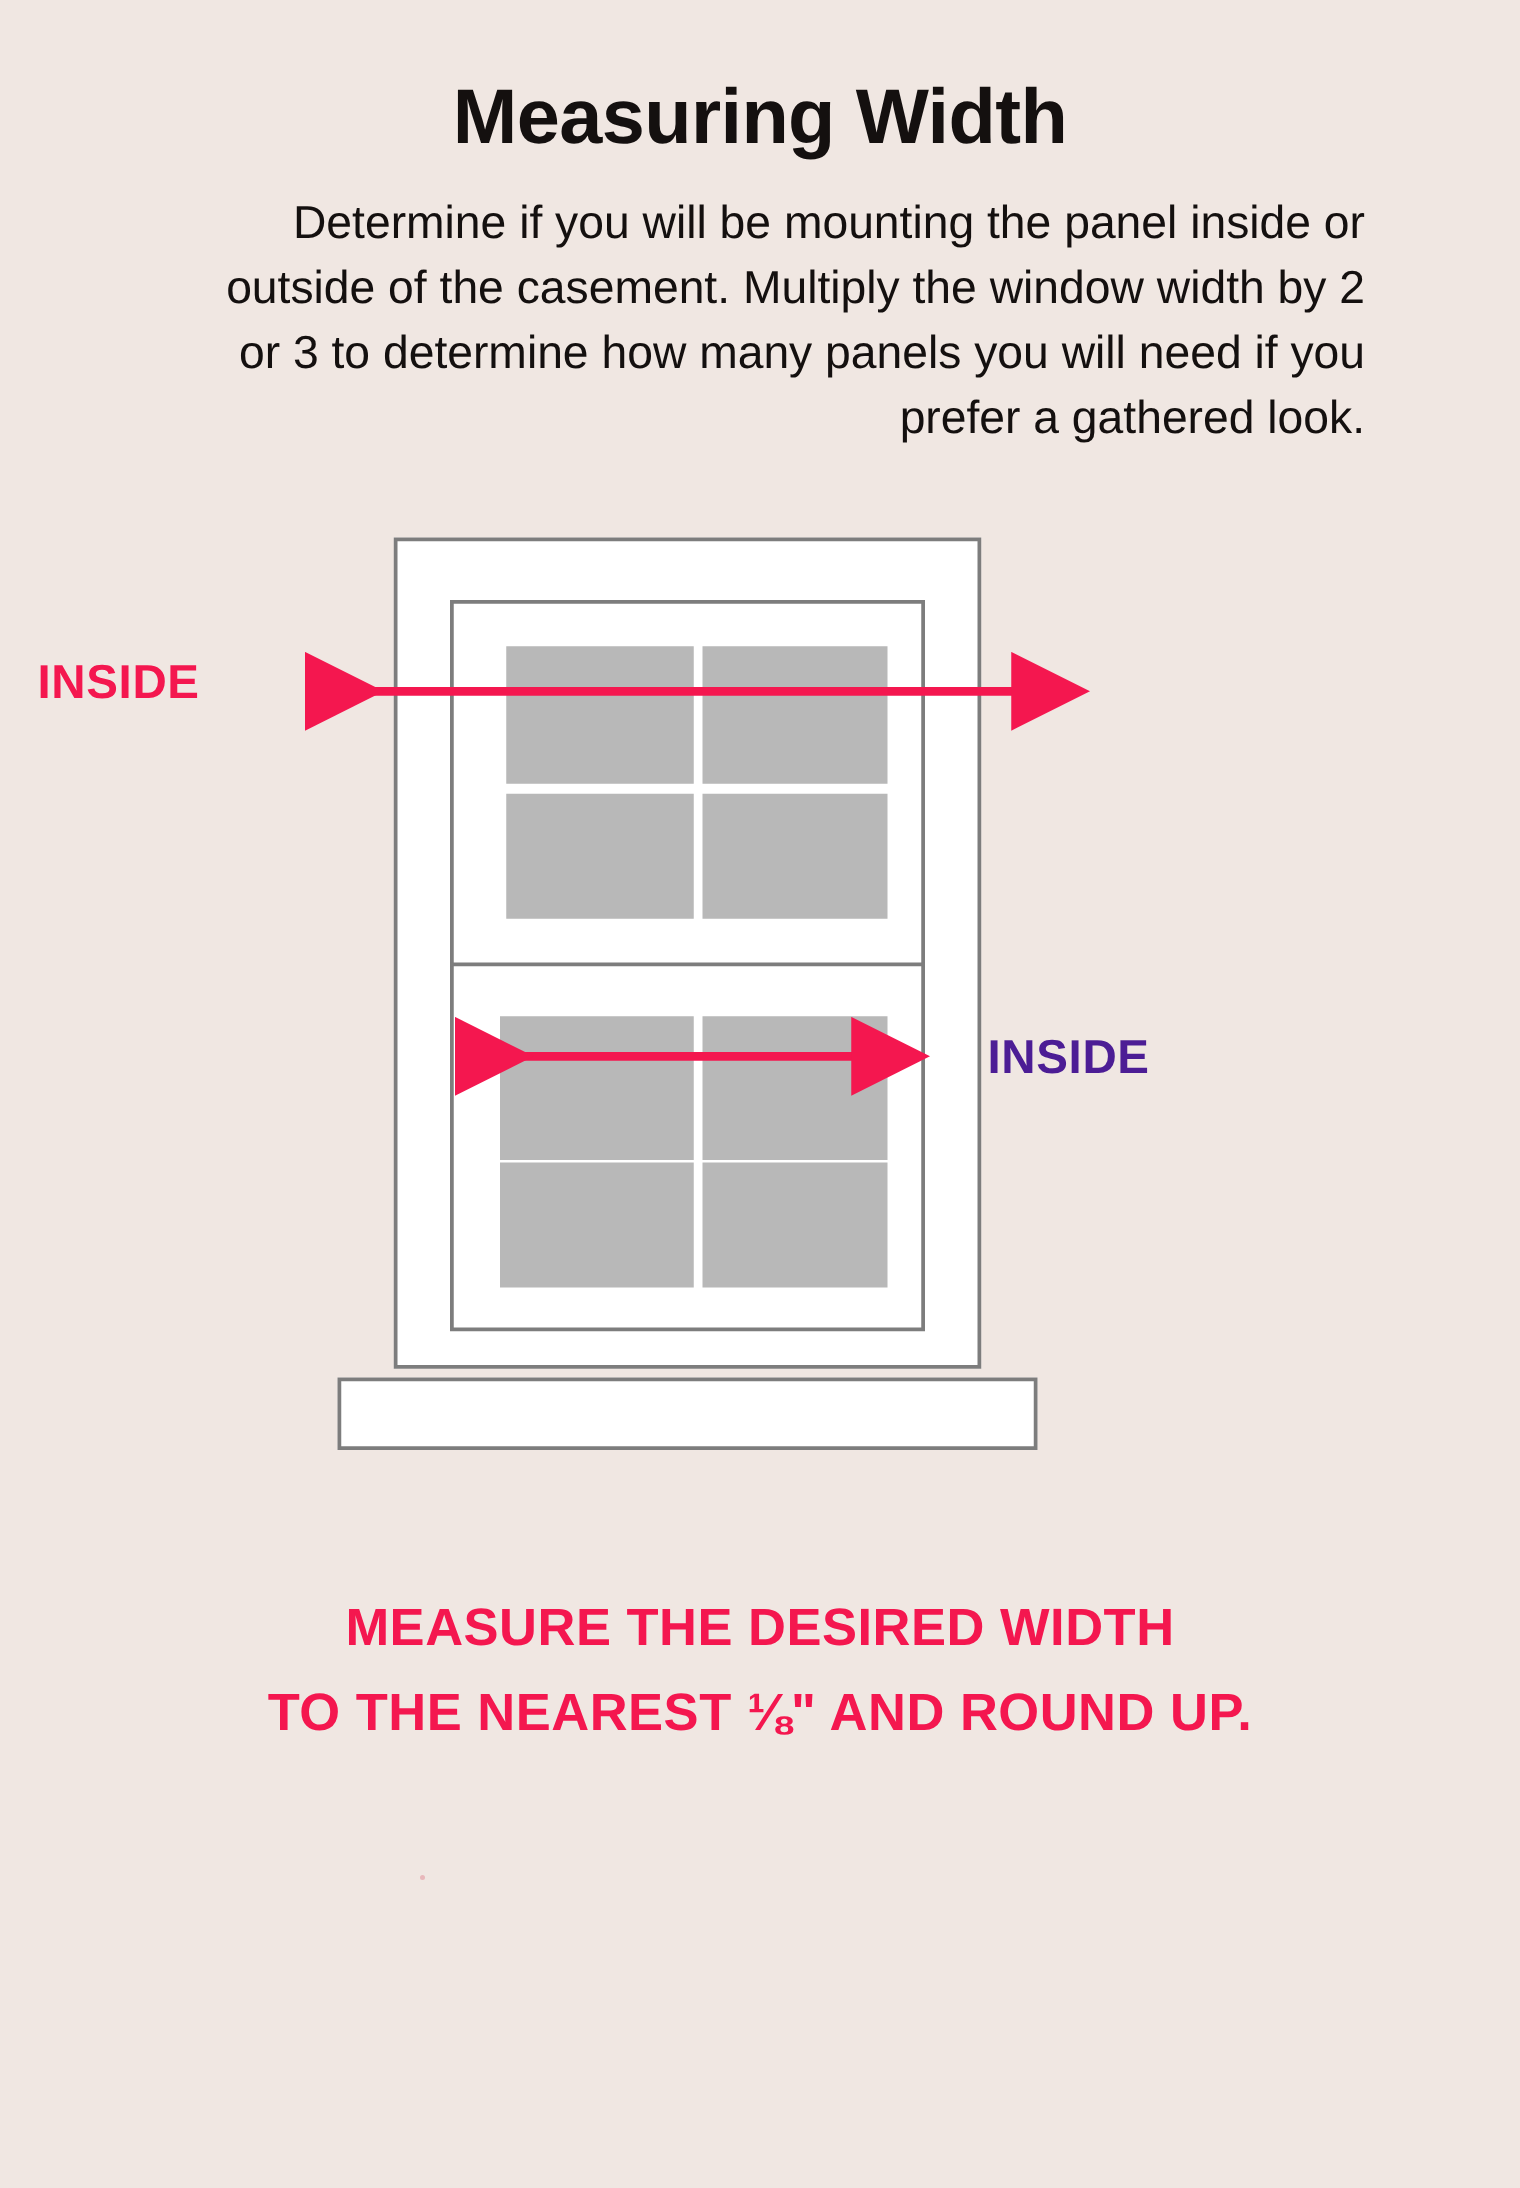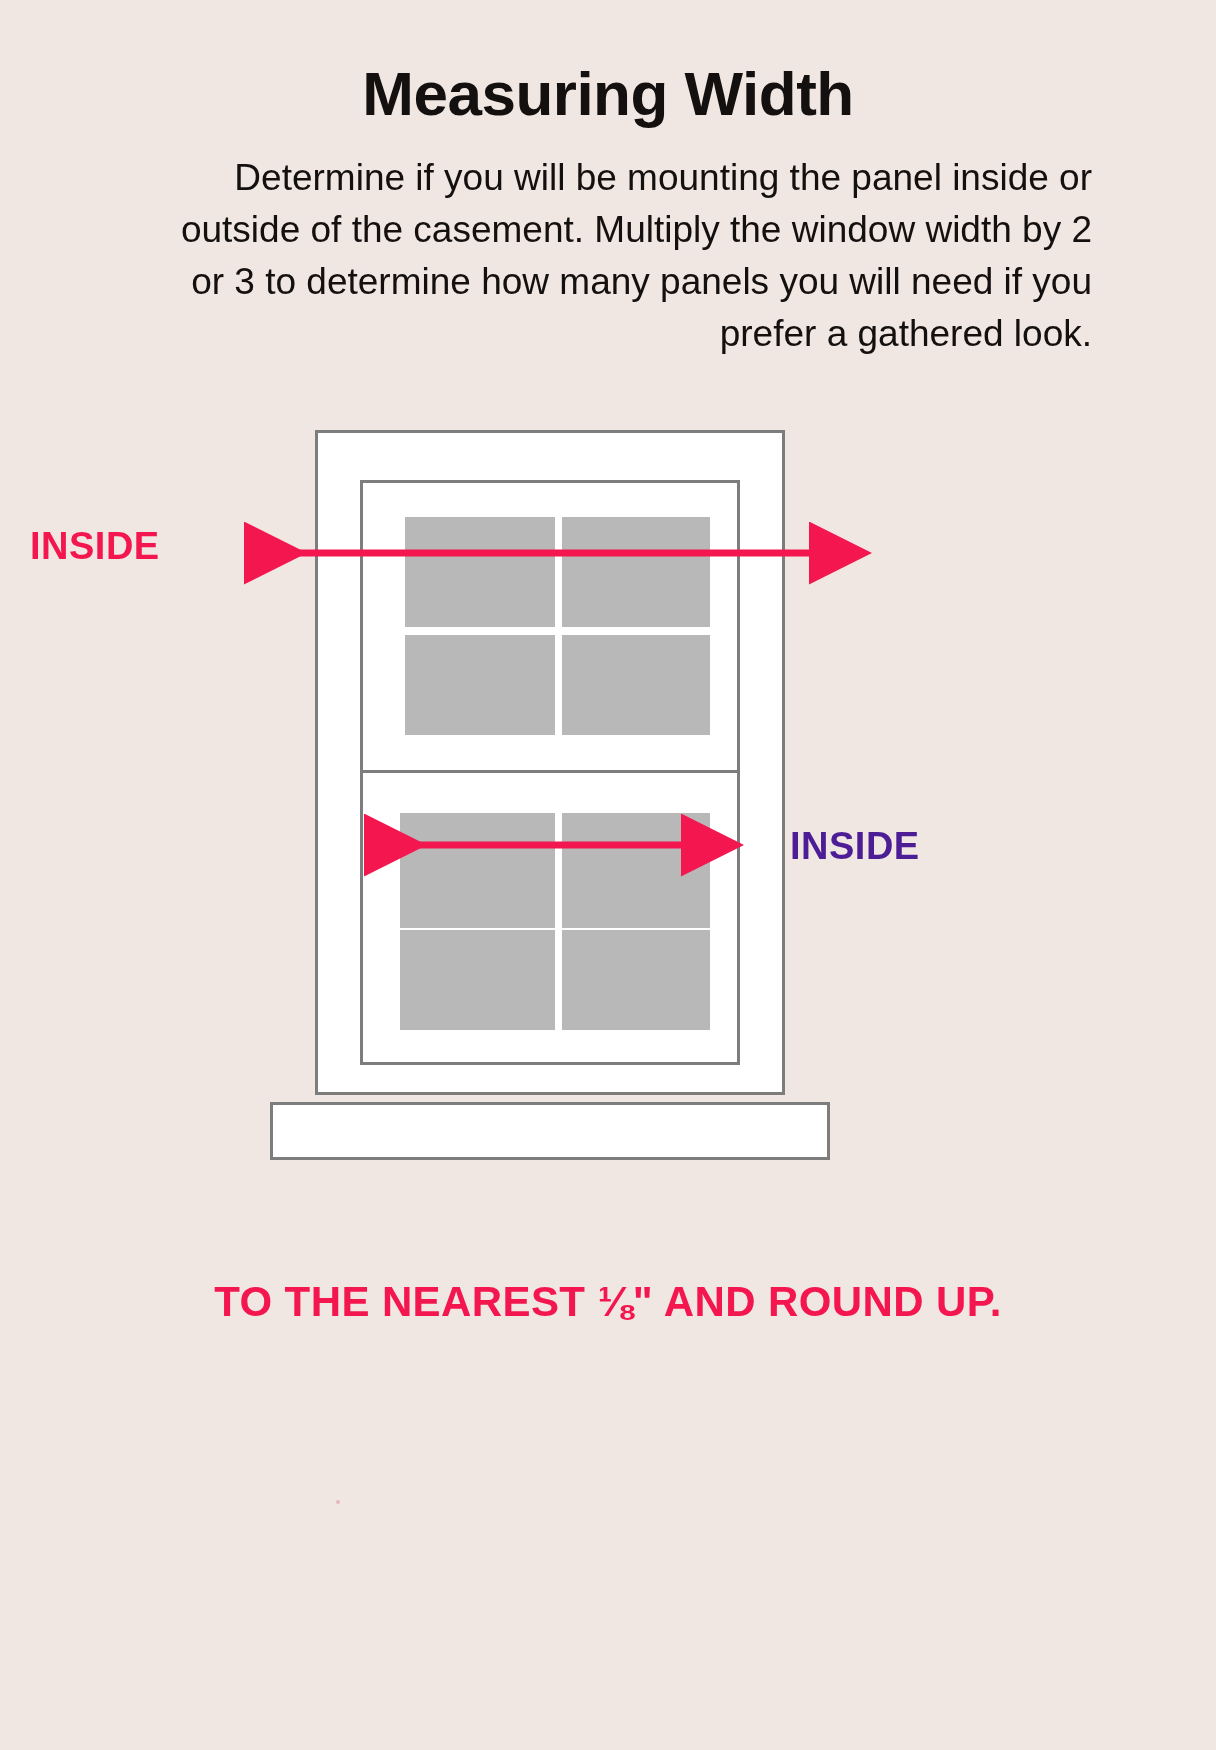--- a/index.html
+++ b/index.html
@@ -207,17 +207,18 @@
 
     <line x1="258" y1="553" x2="858" y2="553" stroke="#f4174f" stroke-width="7" marker-start="url(#arrowStart)" marker-end="url(#arrowEnd)"></line>
 
     <line x1="378" y1="845" x2="730" y2="845" stroke="#f4174f" stroke-width="7" marker-start="url(#arrowStart)" marker-end="url(#arrowEnd)"></line>
   </svg>
 
   <div class="label-outside">INSIDE</div>
   <div class="label-inside">INSIDE</div>
 
   <div class="footer">
+    <span class="line">MEASURE THE DESIRED WIDTH</span>
     <span class="line">TO THE NEAREST ⅛" AND ROUND UP.</span>
   </div>
 
   <div class="dot"></div>
 </div>
 
 </body></html>

